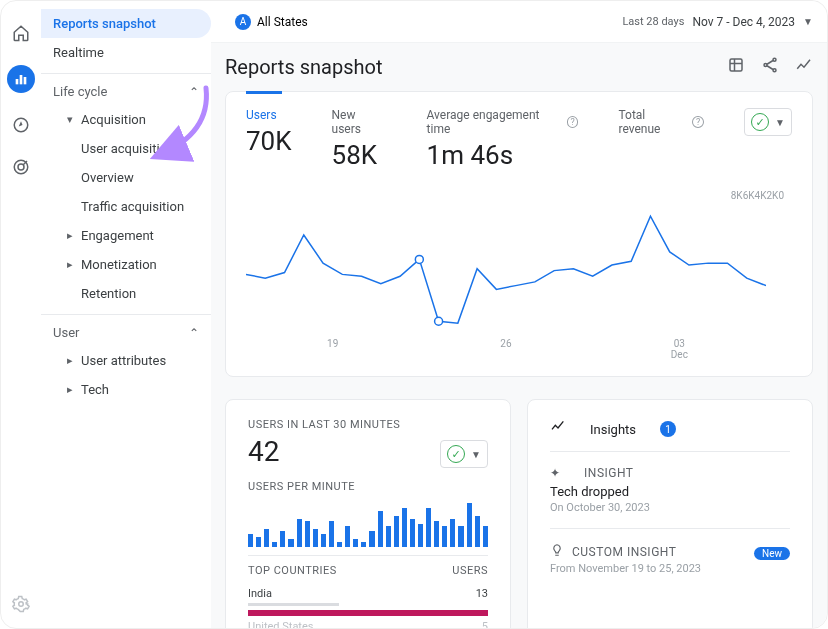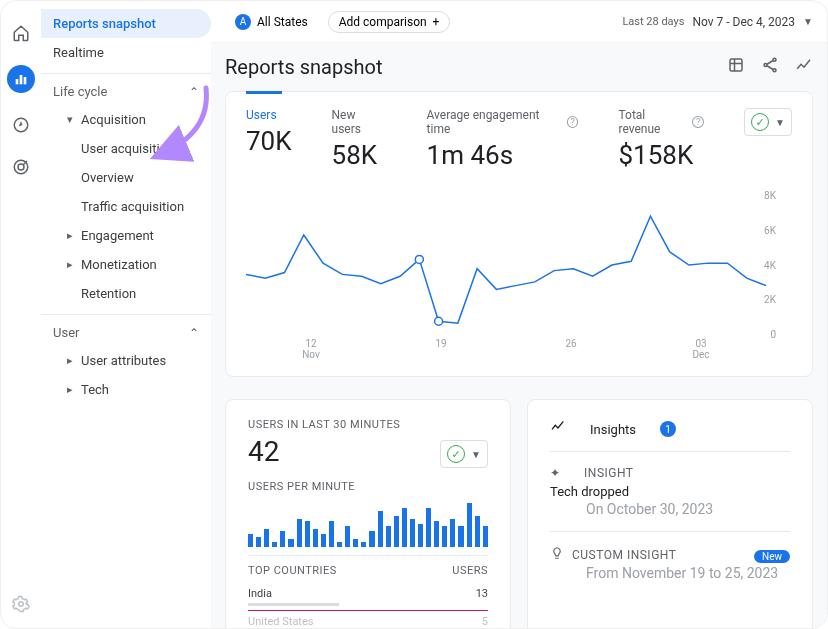--- a/index.html
+++ b/index.html
@@ -42,41 +42,41 @@
 .metric.active .lbl { color: #1a73e8; }
 .metric.active { position: relative; }
 .metric.active::before { content: ''; position: absolute; top: -17px; left: 0; width: 36px; height: 3px; background: #1a73e8; }
 .metric .val { font-size: 26px; color: #202124; margin-top: 4px; }
 .help { width: 12px; height: 12px; border: 1px solid #9aa0a6; border-radius: 50%; font-size: 9px; color: #9aa0a6; display: inline-flex; align-items: center; justify-content: center; }
 
 .checkbtn { width: 18px; height: 18px; border: 1.5px solid #34a853; border-radius: 50%; display: inline-flex; align-items: center; justify-content: center; color: #34a853; font-size: 11px; }
 .dropbtn { display: inline-flex; align-items: center; gap: 6px; border: 1px solid #dadce0; border-radius: 4px; padding: 4px 6px; cursor: pointer; }
 
 .bigchart { position: relative; height: 170px; margin-top: 20px; }
-.bigchart .yaxis { position: absolute; right: 16px; top: 0; bottom: 20px; width: 24px; display: flex; flex-direction: column; justify-content: space-between; font-size: 10px; color: #9aa0a6; text-align: right; }
+.bigchart .yaxis { position: absolute; right: 8px; top: 0; bottom: 20px; width: 24px; display: flex; flex-direction: row; justify-content: flex-end; font-size: 10px; color: #9aa0a6; text-align: right; }
 .bigchart .xaxis { position: absolute; left: 0; right: 26px; bottom: 0; display: flex; font-size: 10px; color: #9aa0a6; }
 .bigchart .xaxis span { flex: 1; text-align: center; }
 .bigchart svg { position: absolute; left: 0; right: 26px; top: 0; bottom: 20px; width: calc(100% - 26px); height: calc(100% - 20px); }
 
 .row2 { display: flex; gap: 16px; margin-top: 22px; }
 .row2 .card { flex: 1; padding: 18px 22px; }
 
 .minibars { display: flex; align-items: flex-end; gap: 3px; height: 44px; margin: 10px 0 8px; }
 .minibars div { flex: 1; background: #1a73e8; }
 
 .topcountries { border-top: 1px solid #e8eaed; padding-top: 8px; font-size: 11px; }
 .topcountries .hdr { display: flex; justify-content: space-between; color: #5f6368; margin-bottom: 6px; letter-spacing: .5px; }
-.topcountries .r { display: flex; justify-content: space-between; color: #3c4043; padding: 4px 0; border-bottom: 1px solid #be185d; }
+.topcountries .r { display: flex; justify-content: space-between; color: #3c4043; padding: 4px 0; border-bottom: 6px solid #be185d; }
 .topcountries .r.dim { color: #bdc1c6; }
 
 .insightrow { display: flex; align-items: flex-end; gap: 24px; font-size: 12px; color: #5f6368; }
 .insightrow .badge { background: #1a73e8; color: #fff; border-radius: 50%; width: 16px; height: 16px; font-size: 10px; display: inline-flex; align-items: center; justify-content: center; }
 .newbadge { background: #1a73e8; color: #fff; font-size: 10px; border-radius: 10px; padding: 1px 8px; }
 .insightcard .title { font-size: 13px; color: #202124; margin-top: 4px; }
-.insightcard .sub { font-size: 14px; color: #9aa0a6; margin-top: 2px; margin-left: 36px; }
+.insightcard .sub { font-size: 11px; color: #9aa0a6; margin-top: 2px; }
 .insightcard hr { border: none; border-top: 1px solid #e8eaed; margin: 14px 0; }
 
 .arrow { position: absolute; left: 140px; top: 82px; width: 80px; height: 80px; z-index: 50; pointer-events: none; }
 </style>
 </head>
 <body>
 
 <div class="iconrail">
   <span class="ic">
       <svg width="18" height="18" viewBox="0 0 24 24" fill="none" stroke="currentColor" stroke-width="2">
@@ -161,24 +161,20 @@
       </marker>
     </defs>
   <path d="M65 5 Q70 50 18 72" stroke="#b388ff" stroke-width="5" fill="none" marker-end="url(#ah)" stroke-linecap="round"></path>
 </svg>
 
 <div class="main">
   <div class="topbar">
     <span class="chip all">
       <span class="circ">A</span>
       <span>All States</span>
-    </span>
-    <span class="chip">
-      <span>Add comparison</span>
-      <span>+</span>
     </span>
     <span class="daterange">
       <span class="lbl">Last 28 days</span>
       <span>Nov 7 - Dec 4, 2023</span>
       <span style="font-size:10px;color:#5f6368">▼</span>
     </span>
   </div>
 
   <div class="titlebar">
     <h1>Reports snapshot</h1>
@@ -215,21 +211,20 @@
               <span>Average engagement time</span>
               <span class="help">?</span>
             </div>
           <div class="val">1m 46s</div>
         </div>
         <div class="metric">
           <div class="lbl">
               <span>Total revenue</span>
               <span class="help">?</span>
             </div>
-          <div class="val">$158K</div>
         </div>
         <div style="margin-left:auto">
           <span class="dropbtn">
               <span class="checkbtn">✓</span>
               <span style="font-size:10px;color:#5f6368">▼</span>
             </span>
         </div>
       </div>
 
       <div class="bigchart">
@@ -239,22 +234,20 @@
             <span>4K</span>
             <span>2K</span>
             <span>0</span>
           </div>
         <svg id="linesvg" preserveAspectRatio="none" viewBox="0 0 520 150">
             <path d="M0 84.375 L19.25925925925926 88.125 L38.51851851851852 82.5 L57.77777777777777 45 L77.03703703703704 73.125 L96.29629629629629 84.375 L115.55555555555554 86.25 L134.8148148148148 93.75 L154.07407407407408 86.25 L173.33333333333331 69.375 L192.59259259259258 131.25 L211.85185185185185 133.125 L231.1111111111111 78.75 L250.37037037037035 99.375 L269.6296296296296 95.625 L288.8888888888889 91.875 L308.14814814814815 80.625 L327.4074074074074 78.75 L346.66666666666663 86.25 L365.9259259259259 75 L385.18518518518516 71.25 L404.44444444444446 26.25 L423.7037037037037 61.875 L442.962962962963 75 L462.2222222222222 73.125 L481.48148148148147 73.125 L500.7407407407407 88.125 L520 95.625" stroke="#1a73e8" fill="none" stroke-width="1.5"></path>
             <circle cx="173.33333333333331" cy="69.375" r="4" fill="#fff" stroke="#1a73e8" stroke-width="1.5"></circle>
             <circle cx="192.59259259259258" cy="131.25" r="4" fill="#fff" stroke="#1a73e8" stroke-width="1.5"></circle>
           </svg>
         <div class="xaxis" id="xaxis">
-            <span style="white-space: pre-line;">12
-Nov</span>
             <span style="white-space: pre-line;">19</span>
             <span style="white-space: pre-line;">26</span>
             <span style="white-space: pre-line;">03
 Dec</span>
           </div>
       </div>
     </div>
 
     <div class="row2">
       <div class="card" style="position:relative">

